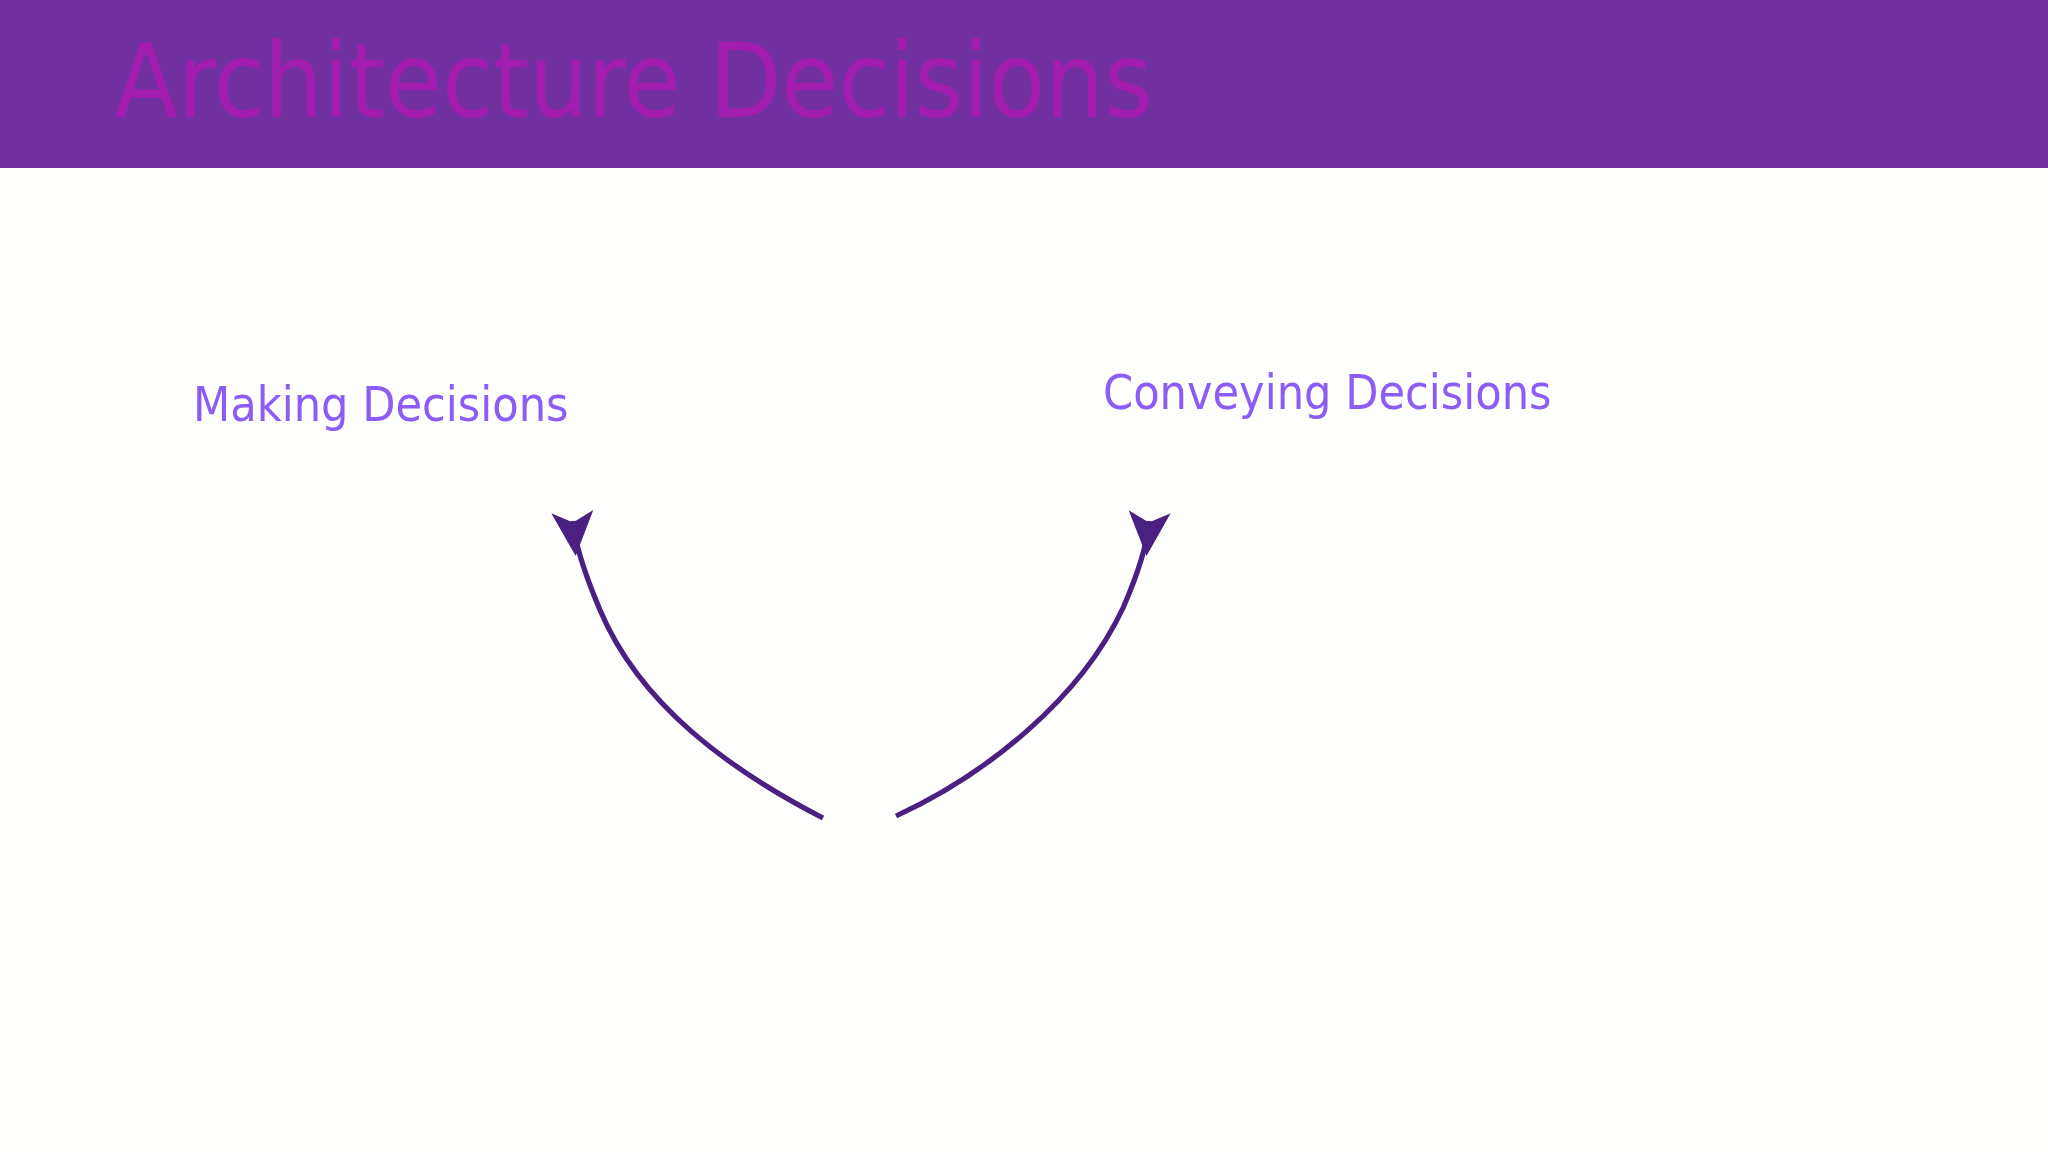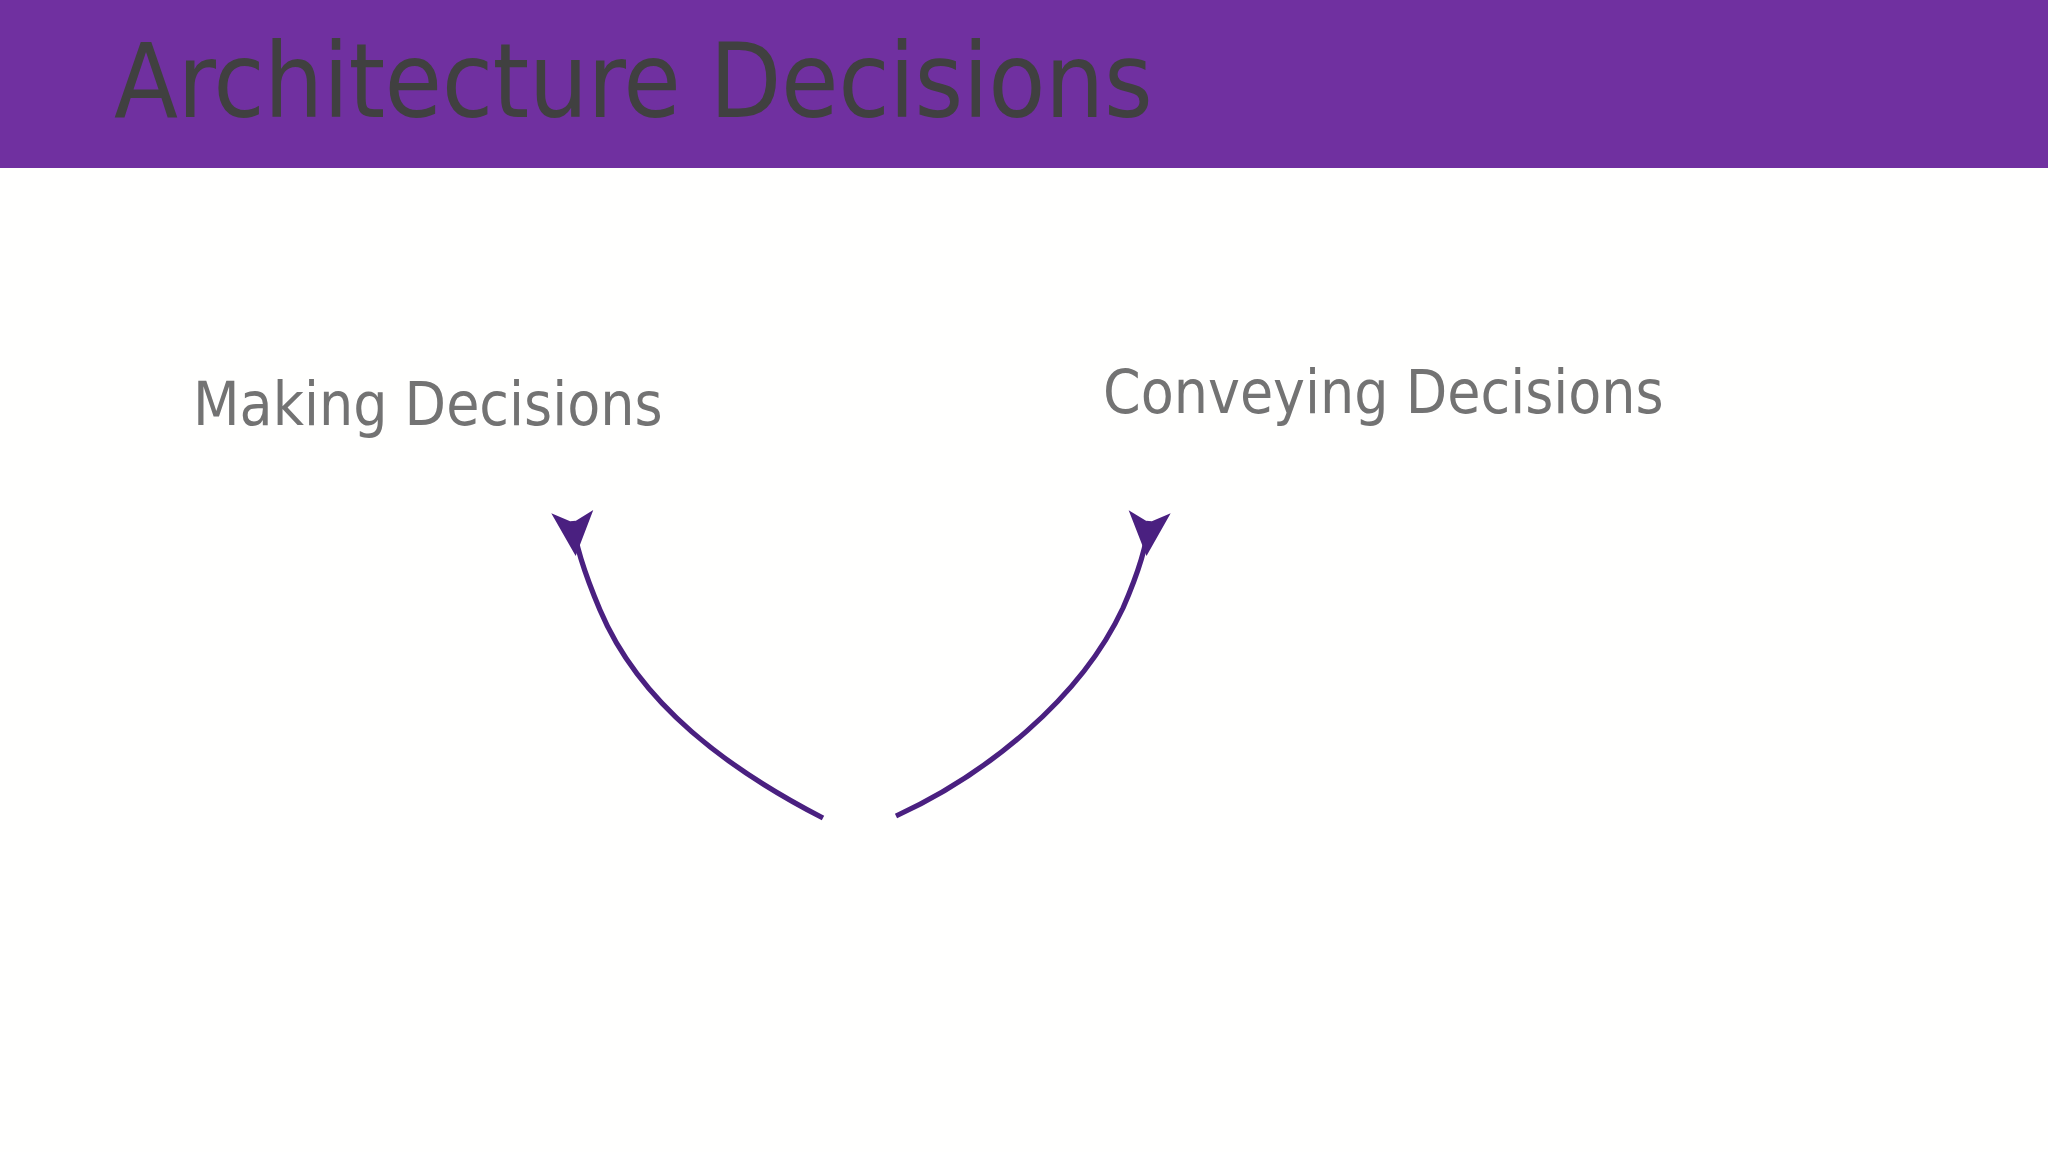--- a/index.html
+++ b/index.html
@@ -27,34 +27,34 @@
     height: 168px;
     background: #7030a0;
   }
   #slide-title {
     position: absolute;
     left: 114px;
     top: 6px;
     width: 1900px;
     height: 150px;
     line-height: 150px;
-    color: #404040;
+    color: #a21caf;
     font-family: "DejaVu Sans Condensed", "Liberation Sans Narrow", "Liberation Sans", sans-serif;
     font-size: 104px;
     font-weight: 400;
     letter-spacing: -0.5px;
     white-space: nowrap;
   }
 
   
   .branch-label {
     position: absolute;
-    color: #737373;
+    color: #8b5cf6;
     font-family: "DejaVu Sans Condensed", "Liberation Sans Narrow", "Liberation Sans", sans-serif;
-    font-size: 60px;
+    font-size: 48px;
     font-weight: 400;
     line-height: 72px;
     white-space: nowrap;
   }
   #label-making {
     left: 193px;
     top: 368px;
   }
   #label-conveying {
     left: 1103px;

